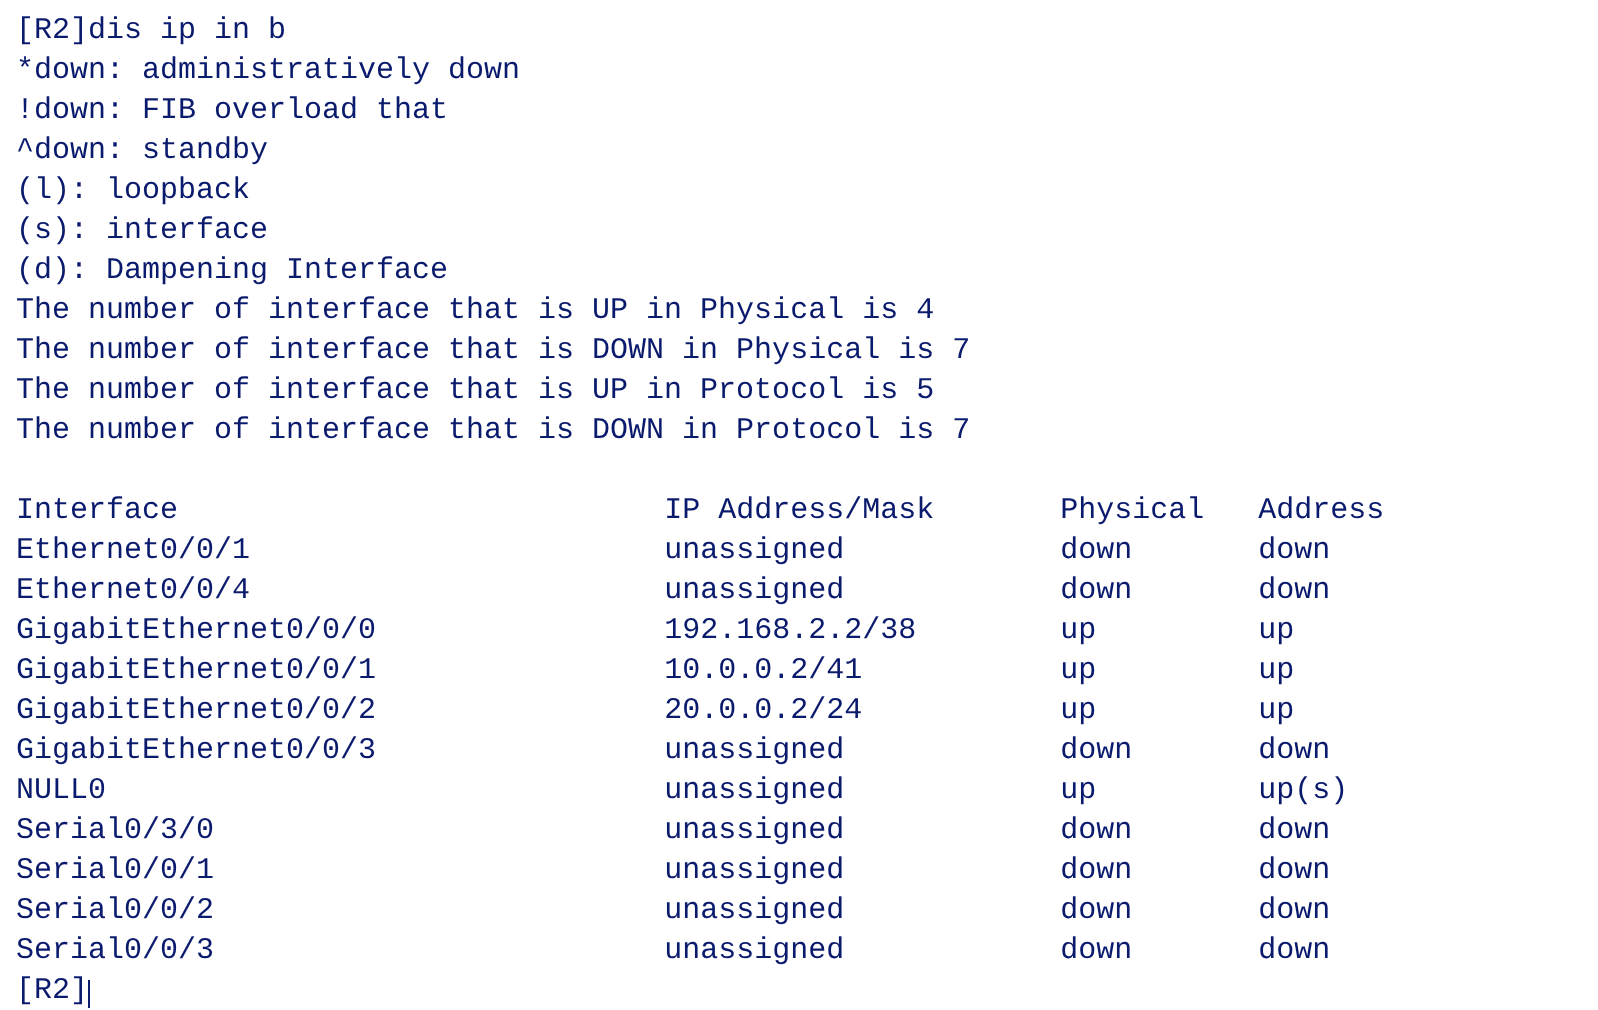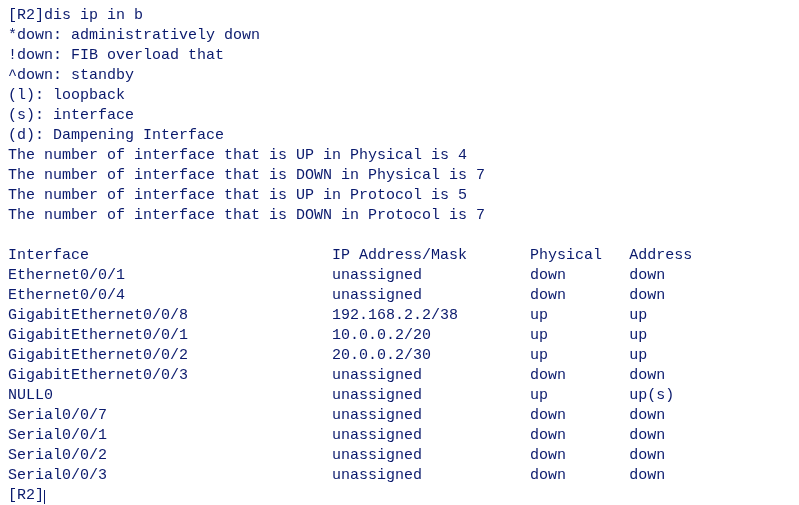--- a/index.html
+++ b/index.html
@@ -39,22 +39,22 @@
 <span>(s): interface</span>
 <span>(d): Dampening Interface</span>
 <span>The number of interface that is UP in Physical is 4</span>
 <span>The number of interface that is DOWN in Physical is 7</span>
 <span>The number of interface that is UP in Protocol is 5</span>
 <span>The number of interface that is DOWN in Protocol is 7</span>
 
 <span><span>Interface                           </span><span>IP Address/Mask       </span><span>Physical   </span><span>Address</span></span>
 <span><span>Ethernet0/0/1                       </span><span>unassigned            </span><span>down       </span><span>down</span></span>
 <span><span>Ethernet0/0/4                       </span><span>unassigned            </span><span>down       </span><span>down</span></span>
-<span><span>GigabitEthernet0/0/8                </span><span>192.168.2.2/38        </span><span>up         </span><span>up</span></span>
-<span><span>GigabitEthernet0/0/1                </span><span>10.0.0.2/20           </span><span>up         </span><span>up</span></span>
-<span><span>GigabitEthernet0/0/2                </span><span>20.0.0.2/30           </span><span>up         </span><span>up</span></span>
+<span><span>GigabitEthernet0/0/0                </span><span>192.168.2.2/38        </span><span>up         </span><span>up</span></span>
+<span><span>GigabitEthernet0/0/1                </span><span>10.0.0.2/41           </span><span>up         </span><span>up</span></span>
+<span><span>GigabitEthernet0/0/2                </span><span>20.0.0.2/24           </span><span>up         </span><span>up</span></span>
 <span><span>GigabitEthernet0/0/3                </span><span>unassigned            </span><span>down       </span><span>down</span></span>
 <span><span>NULL0                               </span><span>unassigned            </span><span>up         </span><span>up(s)</span></span>
-<span><span>Serial0/0/7                         </span><span>unassigned            </span><span>down       </span><span>down</span></span>
+<span><span>Serial0/3/0                         </span><span>unassigned            </span><span>down       </span><span>down</span></span>
 <span><span>Serial0/0/1                         </span><span>unassigned            </span><span>down       </span><span>down</span></span>
 <span><span>Serial0/0/2                         </span><span>unassigned            </span><span>down       </span><span>down</span></span>
 <span><span>Serial0/0/3                         </span><span>unassigned            </span><span>down       </span><span>down</span></span>
 <span>[R2]</span><span class="caret"></span></pre>
 
 </body></html>

